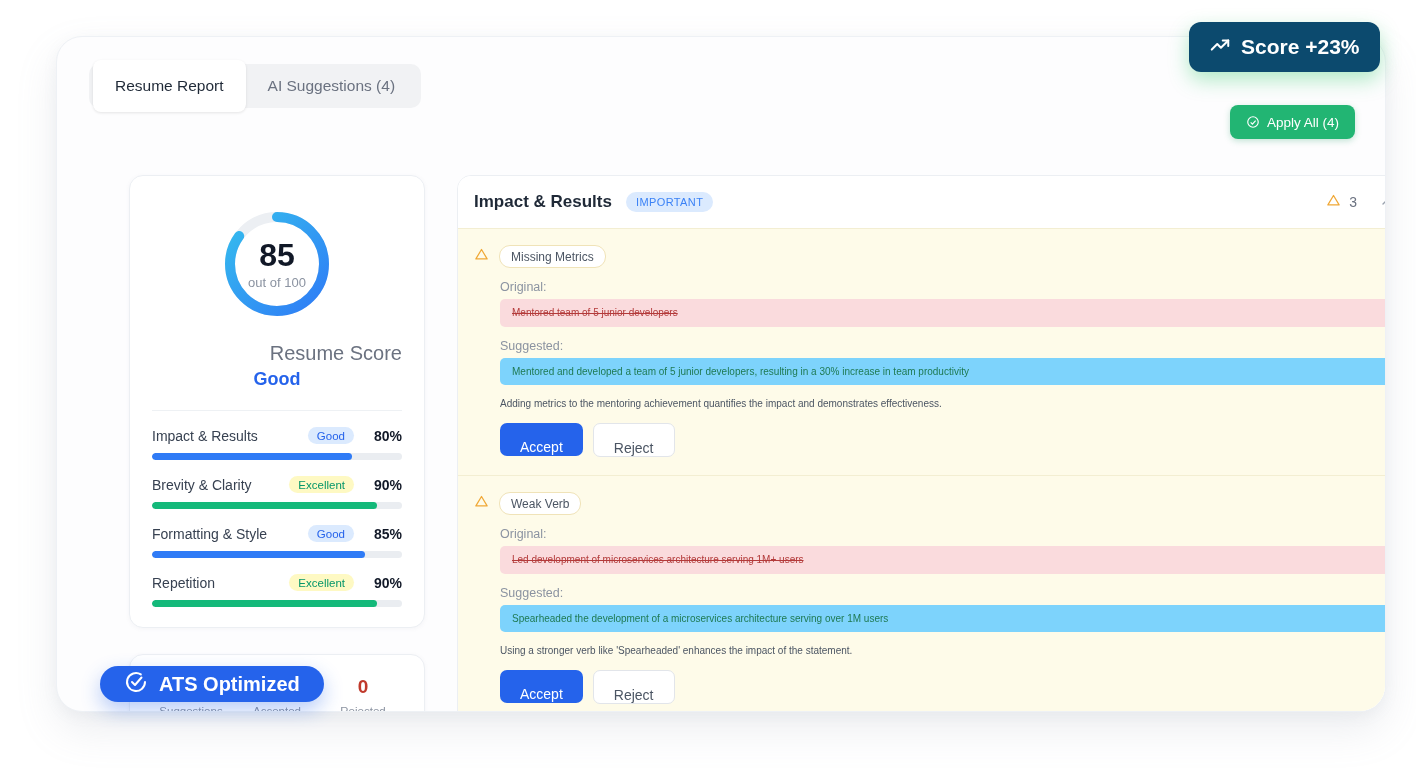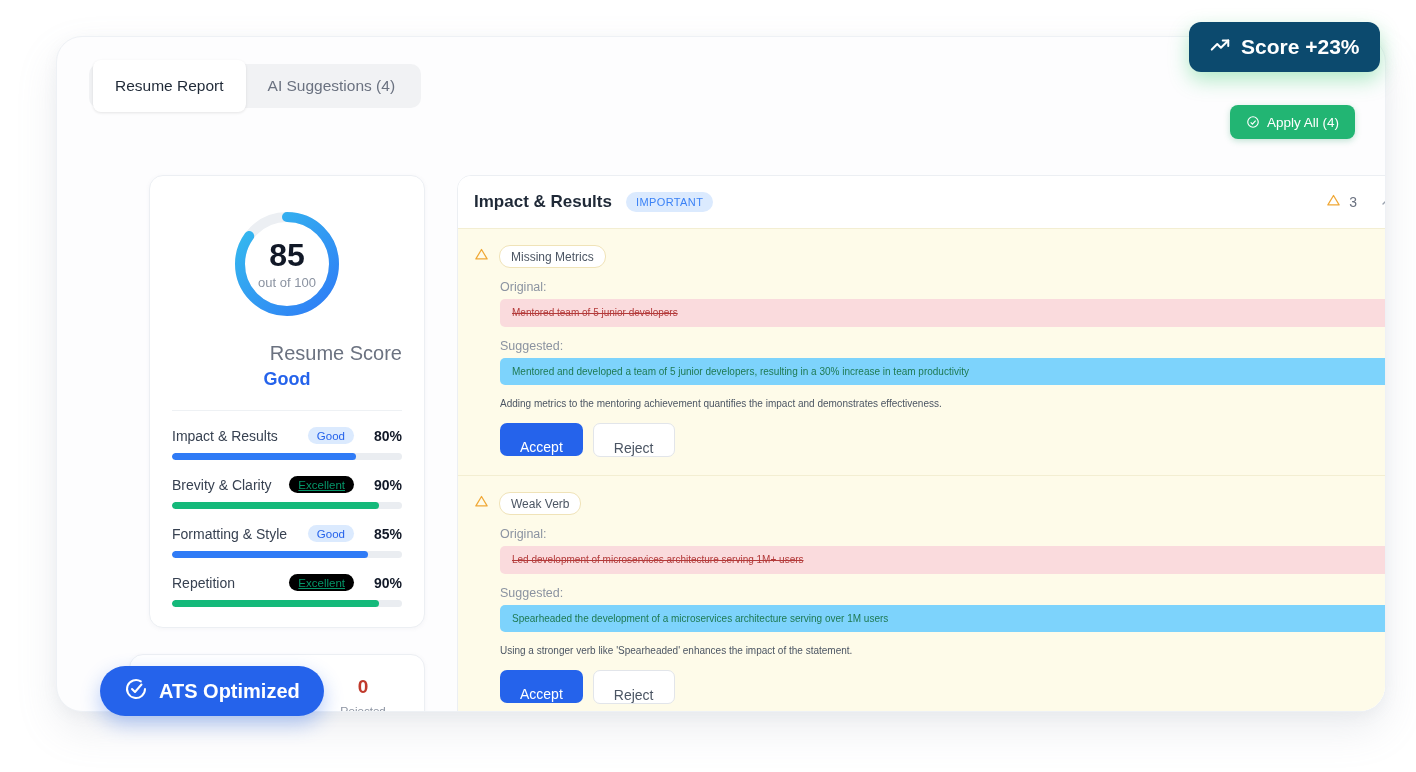--- a/index.html
+++ b/index.html
@@ -86,21 +86,21 @@
     box-shadow: 0 8px 20px rgba(34,197,94,0.35);
     z-index: 40;
     white-space: nowrap;
     margin-left: 28px;
   }
 
   
   .ats-badge {
     position: absolute;
     left: 100px; top: 666px;
-    height: 50px;
+    height: 36px;
     background: #2563eb;
     color: #ffffff;
     border-radius: 25px;
     padding: 0 24px;
     display: flex; align-items: center; gap: 11px;
     font-size: 20px; font-weight: bold;
     box-shadow: 0 8px 20px rgba(37,99,235,0.33);
     z-index: 40;
     white-space: nowrap;
   }
@@ -110,21 +110,21 @@
     position: absolute;
     left: 72px; top: 138px;
     width: 296px;
   }
   .card {
     background: #ffffff;
     border: 1px solid #eceff3;
     border-radius: 14px;
     box-shadow: 0 1px 4px rgba(100,110,130,0.06);
   }
-  .score-card { padding: 24px 22px 20px; margin-left: 20px; }
+  .score-card { padding: 24px 22px 20px; }
 
   .ring-wrap {
     position: relative;
     width: 112px; height: 112px;
     margin: 8px auto 0;
   }
   .ring-wrap svg { display:block; }
   .ring-center {
     position: absolute; inset: 0;
     display: flex; flex-direction: column;
@@ -145,21 +145,21 @@
   }
   .metric-name { flex: 1; white-space: nowrap; }
   .metric-chip {
     font-size: 11.5px;
     padding: 2.5px 9px;
     border-radius: 9px;
     margin-right: 10px;
     white-space: nowrap;
   }
   .chip-good { background: #dbeafe; color: #2563eb; }
-  .chip-excellent { background: #000000; color: #059669; text-decoration: underline; }
+  .chip-excellent { background: #fef9c3; color: #059669; }
   .metric-pct { font-size: 14px; font-weight: bold; color: #111827; min-width: 38px; text-align: right; }
   .bar-track {
     height: 7px; background: #eaedf1; border-radius: 4px;
     margin-top: 9px; overflow: hidden;
   }
   .bar-fill { height: 100%; border-radius: 4px; }
   .fill-blue { background: #2f7bf6; }
   .fill-green { background: #14b97a; }
 
   .stats-card {

